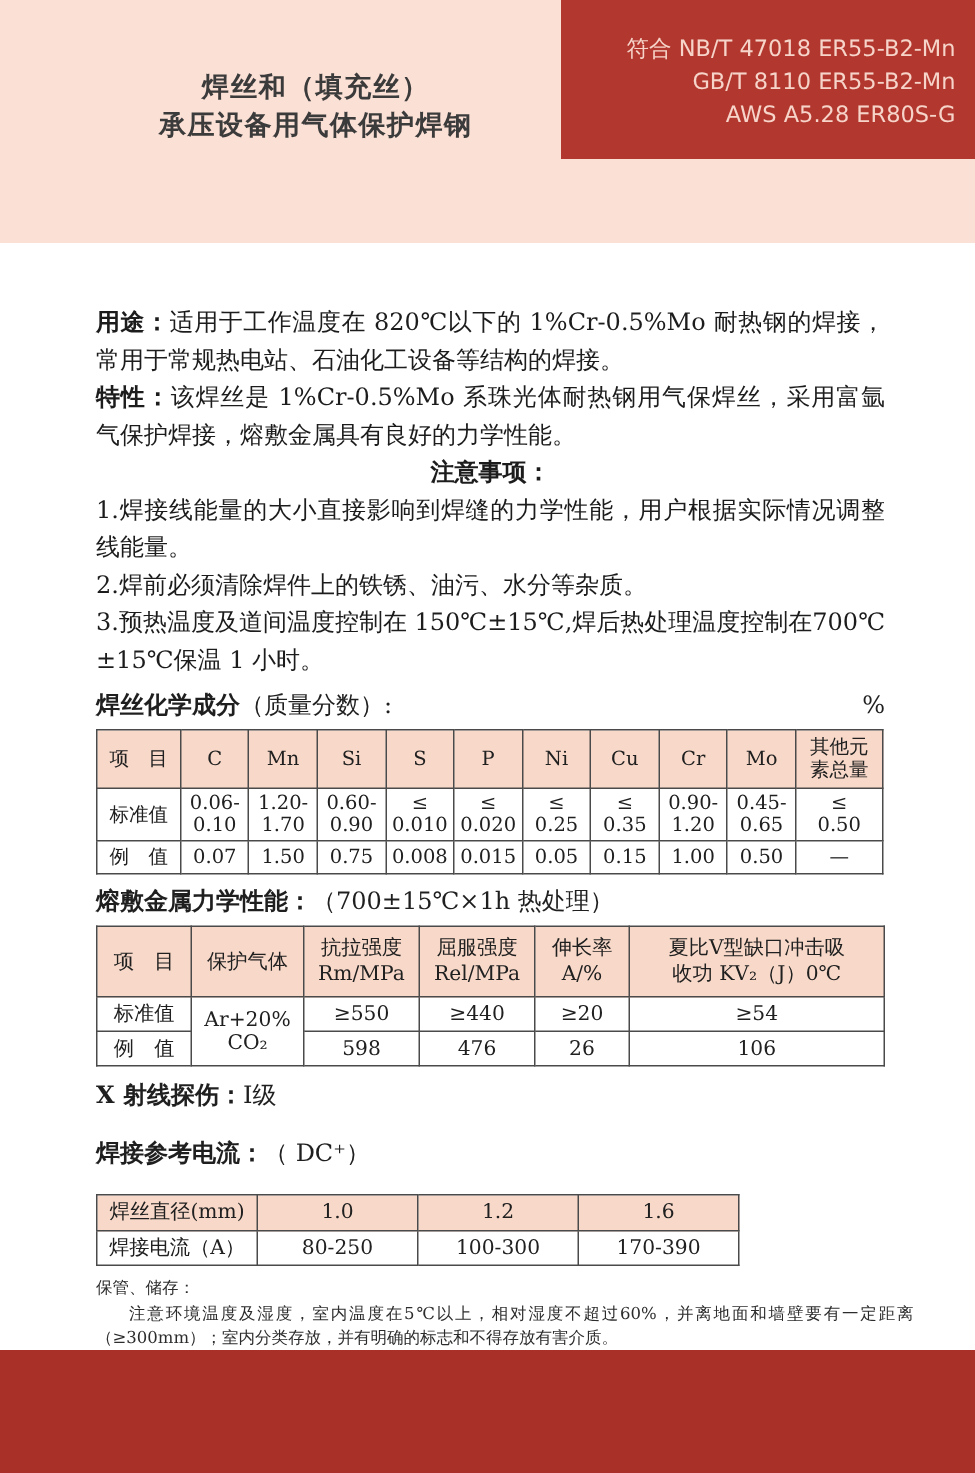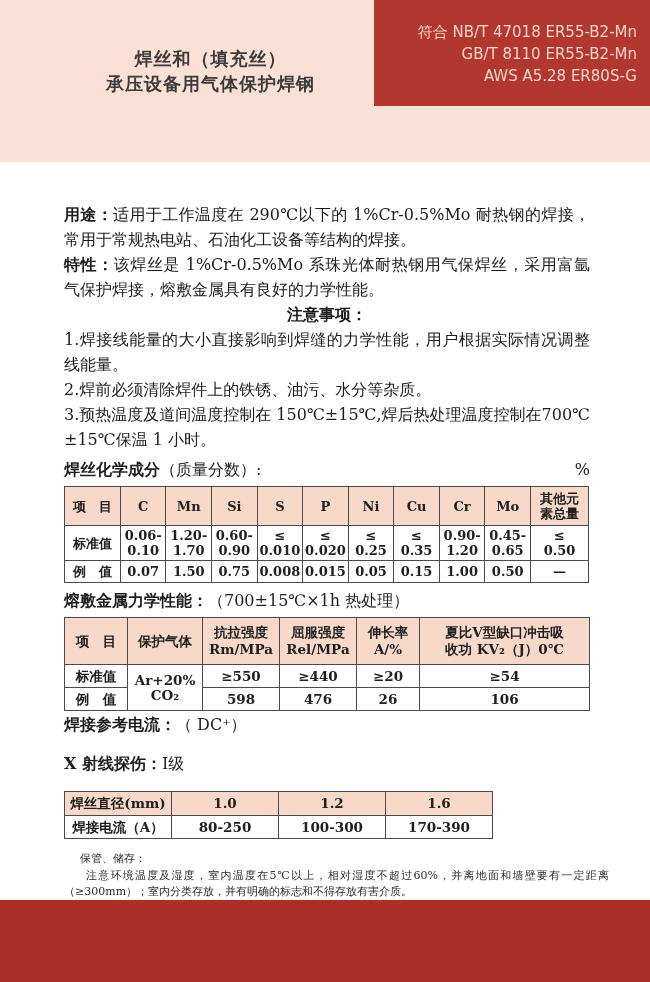--- a/index.html
+++ b/index.html
@@ -24,21 +24,21 @@
 
   
   .content { position:absolute; top:162px; left:0; width:650px; box-sizing:border-box; padding:40px 60px 0 64px; }
   .para { margin:0; font-size:16px; line-height:25px; text-align:justify; color:#1c1c1c; }
   .lead { font-weight:700;text-align:center; }
 
   .section-line { display:flex; justify-content:space-between; align-items:flex-end; margin-top:6px; font-size:16px; line-height:24px; }
   .section-line .suffix { font-weight:400; }
 
   table { border-collapse:collapse; table-layout:fixed; margin-top:4px; }
-  td { border:1px solid #4a4a4a; text-align:center; vertical-align:middle; padding:1px 0; font-size:13px; line-height:15px; color:#202020;font-weight:bold; }
+  td { border:1px solid #4a4a4a; text-align:center; vertical-align:middle; padding:1px 0; font-size:13px; line-height:15px; color:#202020; }
   .th-row td { background:#f8d9c9; }
 
   .chem-table { width:525px; }
   .chem-table .w-item { width:53px; }
   .chem-table .w-el { width:43px; }
   .chem-table .w-other { width:55px; }
   .chem-table .th-row td { height:36px; }
   .chem-table .std-row td { height:32px; }
   .chem-table .ex-row td { height:19px; }
 
@@ -55,21 +55,21 @@
   .cur-table { width:425px; }
   .cur-table td { width:106px; height:20px; font-size:13.5px; }
   .cur-table .th-row td { height:21px; }
 
   .plain-line { margin-top:7px; font-size:16px; line-height:23px; }
   .plain-line .value { font-weight:400; }
 
   
   .storage { position:absolute; top:851px; left:64px; width:545px; font-size:11px; line-height:16px; color:#2c2c2c; }
   .storage .indent { text-indent:2em; margin:0; text-align:justify; }
-  .storage .label { margin:0 0 1px 16px; }
+  .storage .label { margin:0 0 1px 0; }
   .footer-bar { position:absolute; bottom:0; left:0; width:650px; height:82px; background:#a93028; }
 </style>
 </head>
 <body>
 
 <div class="page">
 
   <div class="header">
     <div class="header-title">
       <div>焊丝和（填充丝）</div>
@@ -77,21 +77,21 @@
     </div>
     <div class="standards-box">
       <div>符合 NB/T 47018 ER55-B2-Mn</div>
       <div>GB/T 8110  ER55-B2-Mn</div>
       <div>AWS A5.28  ER80S-G</div>
     </div>
   </div>
 
   <div class="content">
 
-    <p class="para"><span class="lead">用途：</span><span>适用于工作温度在 290℃以下的 1%Cr-0.5%Mo 耐热钢的焊接，常用于常规热电站、石油化工设备等结构的焊接。</span></p>
+    <p class="para"><span class="lead">用途：</span><span>适用于工作温度在 820℃以下的 1%Cr-0.5%Mo 耐热钢的焊接，常用于常规热电站、石油化工设备等结构的焊接。</span></p>
 
     <p class="para"><span class="lead">特性：</span><span>该焊丝是 1%Cr-0.5%Mo 系珠光体耐热钢用气保焊丝，采用富氩气保护焊接，熔敷金属具有良好的力学性能。</span></p>
 
     <p class="para lead">注意事项：</p>
     <p class="para">1.焊接线能量的大小直接影响到焊缝的力学性能，用户根据实际情况调整线能量。</p>
     <p class="para">2.焊前必须清除焊件上的铁锈、油污、水分等杂质。</p>
     <p class="para">3.预热温度及道间温度控制在 150℃±15℃,焊后热处理温度控制在700℃±15℃保温 1 小时。</p>
 
     <div class="section-line">
       <span><span class="lead">焊丝化学成分</span><span class="suffix">（质量分数）:</span></span>
@@ -167,23 +167,23 @@
       <tr class="data-row">
         <td>例　值</td>
         <td>598</td>
         <td>476</td>
         <td>26</td>
         <td>106</td>
       </tr>
     </tbody>
       </table>
 
+    <p class="plain-line"><span class="lead">X 射线探伤：</span><span class="value">Ⅰ级</span></p>
+
     <p class="plain-line" style="margin-top:2px;"><span class="lead">焊接参考电流：</span><span class="value">（ DC⁺）</span></p>
-
-    <p class="plain-line"><span class="lead">X 射线探伤：</span><span class="value">Ⅰ级</span></p>
 
     <table class="cur-table">
       <tbody>
           <tr class="th-row">
         <td>焊丝直径(mm)</td>
         <td>1.0</td>
         <td>1.2</td>
         <td>1.6</td>
       </tr>
       <tr>

